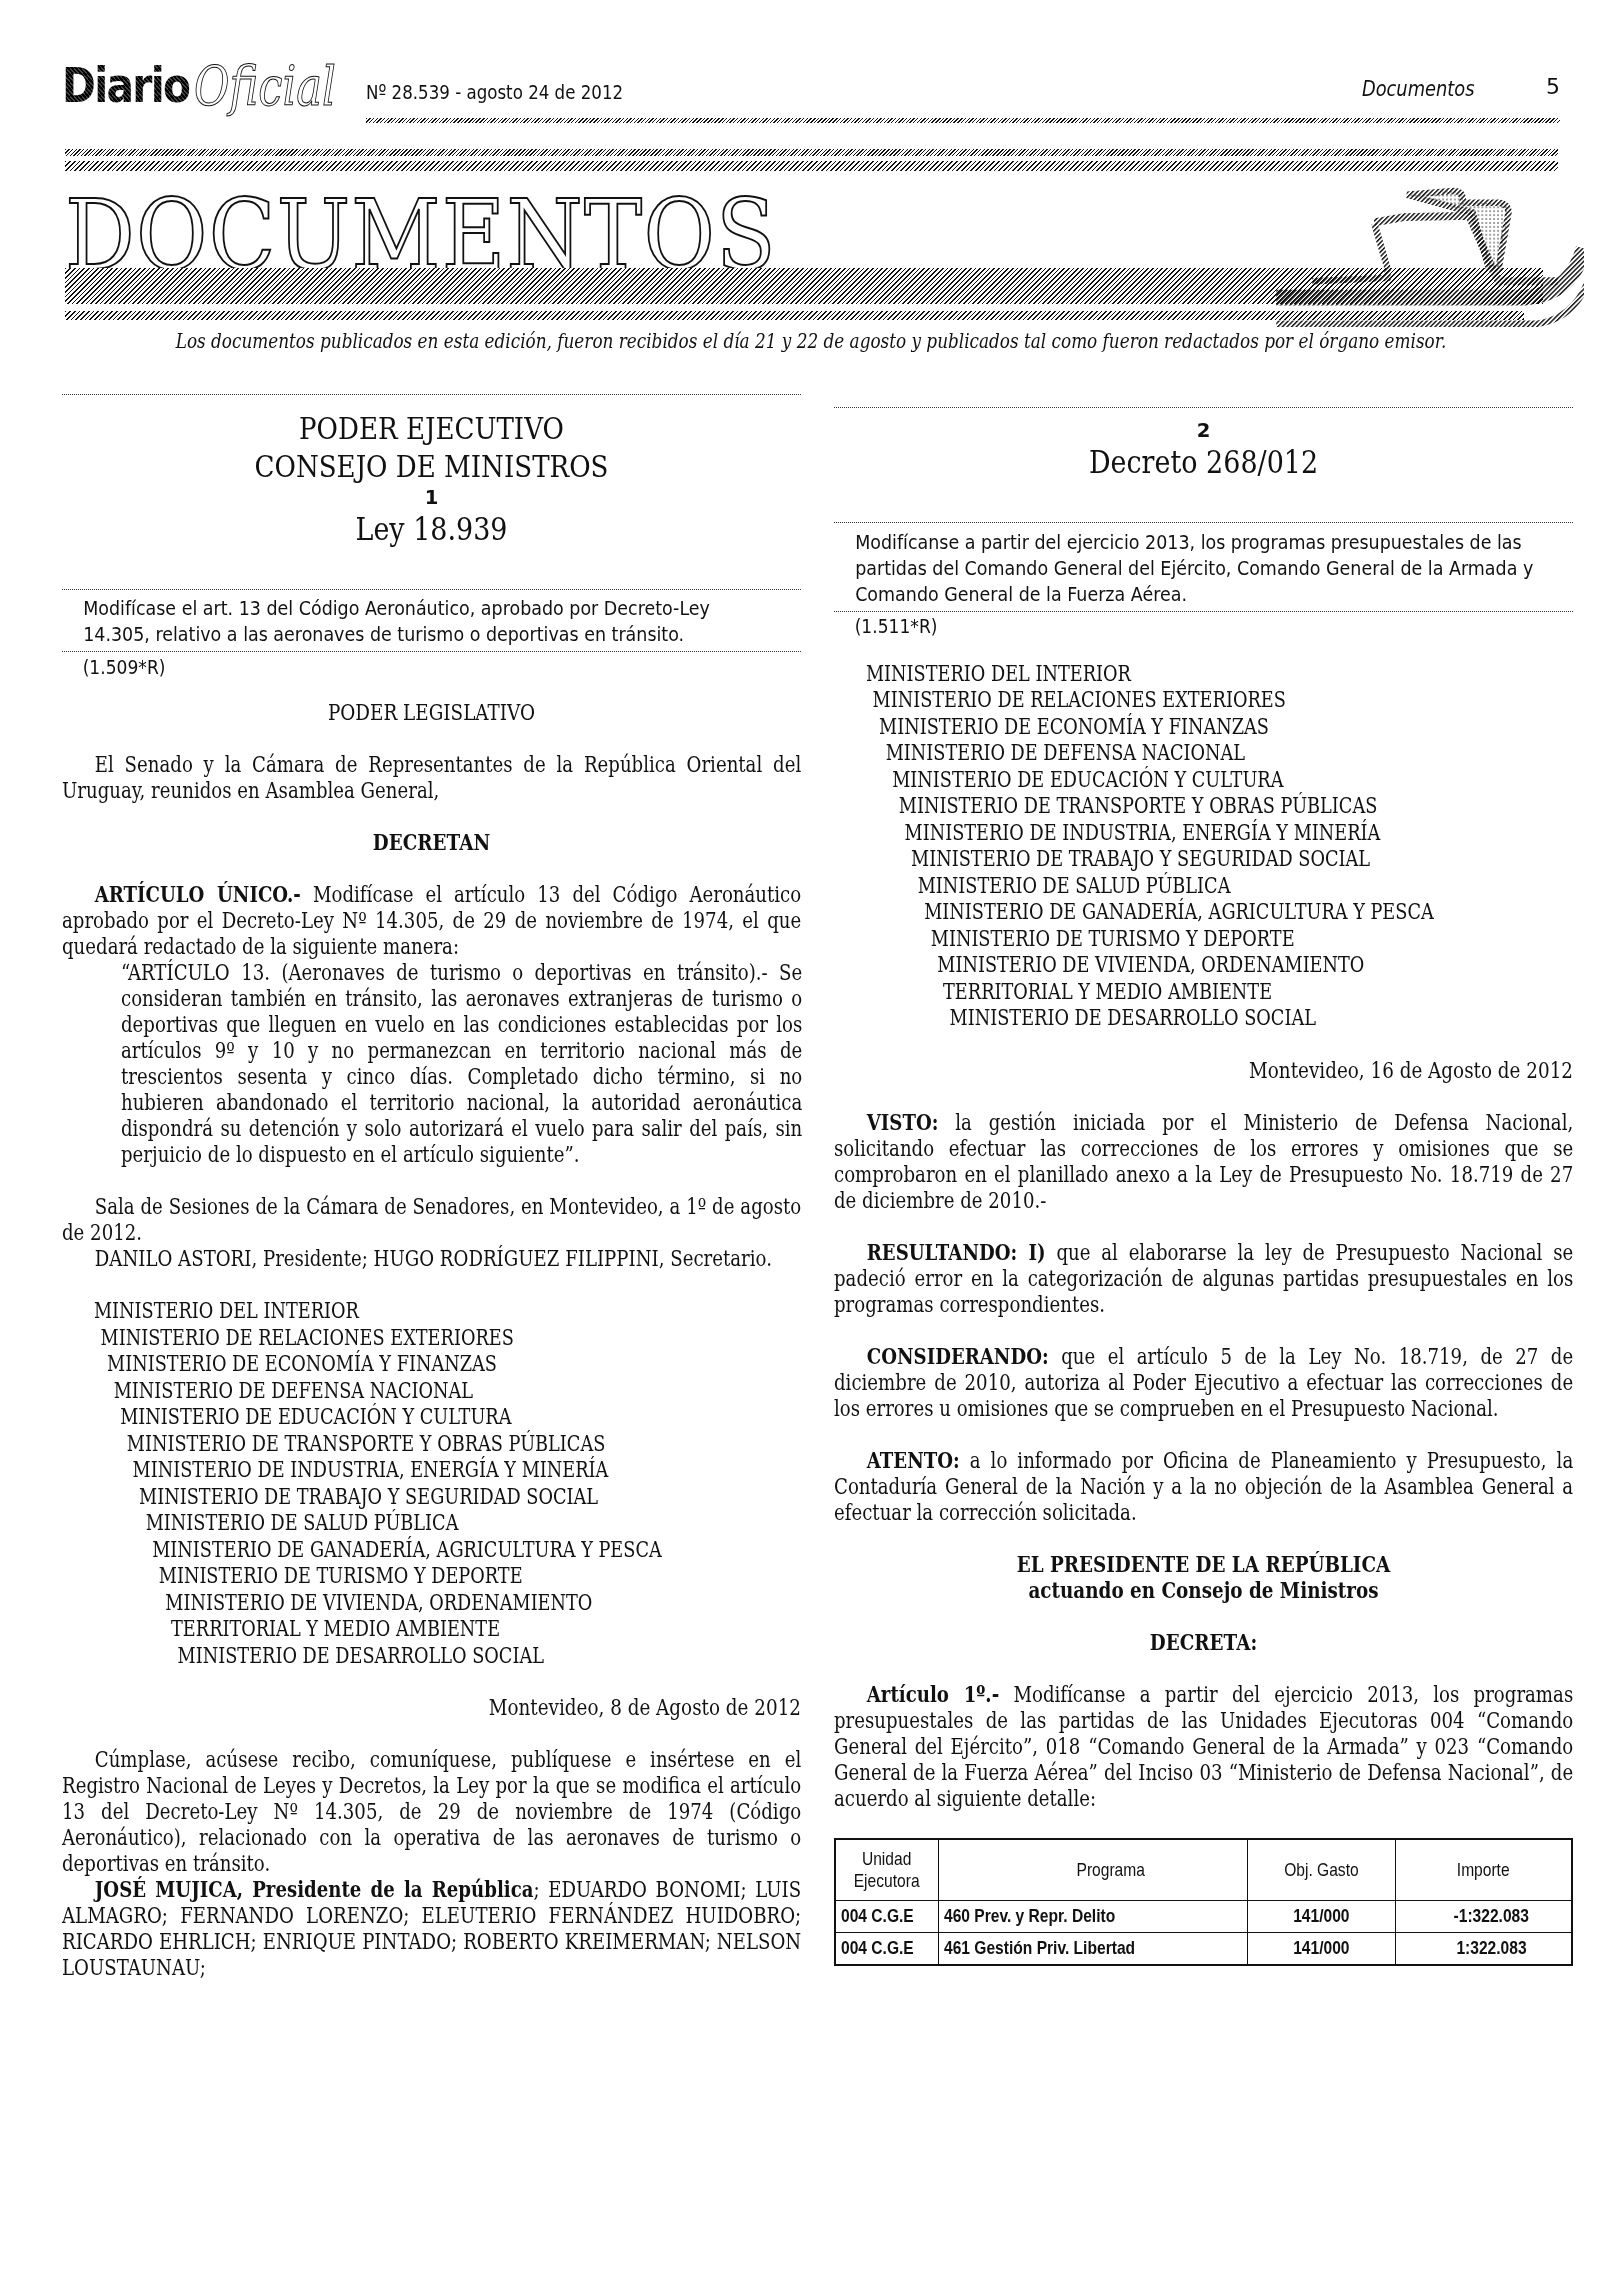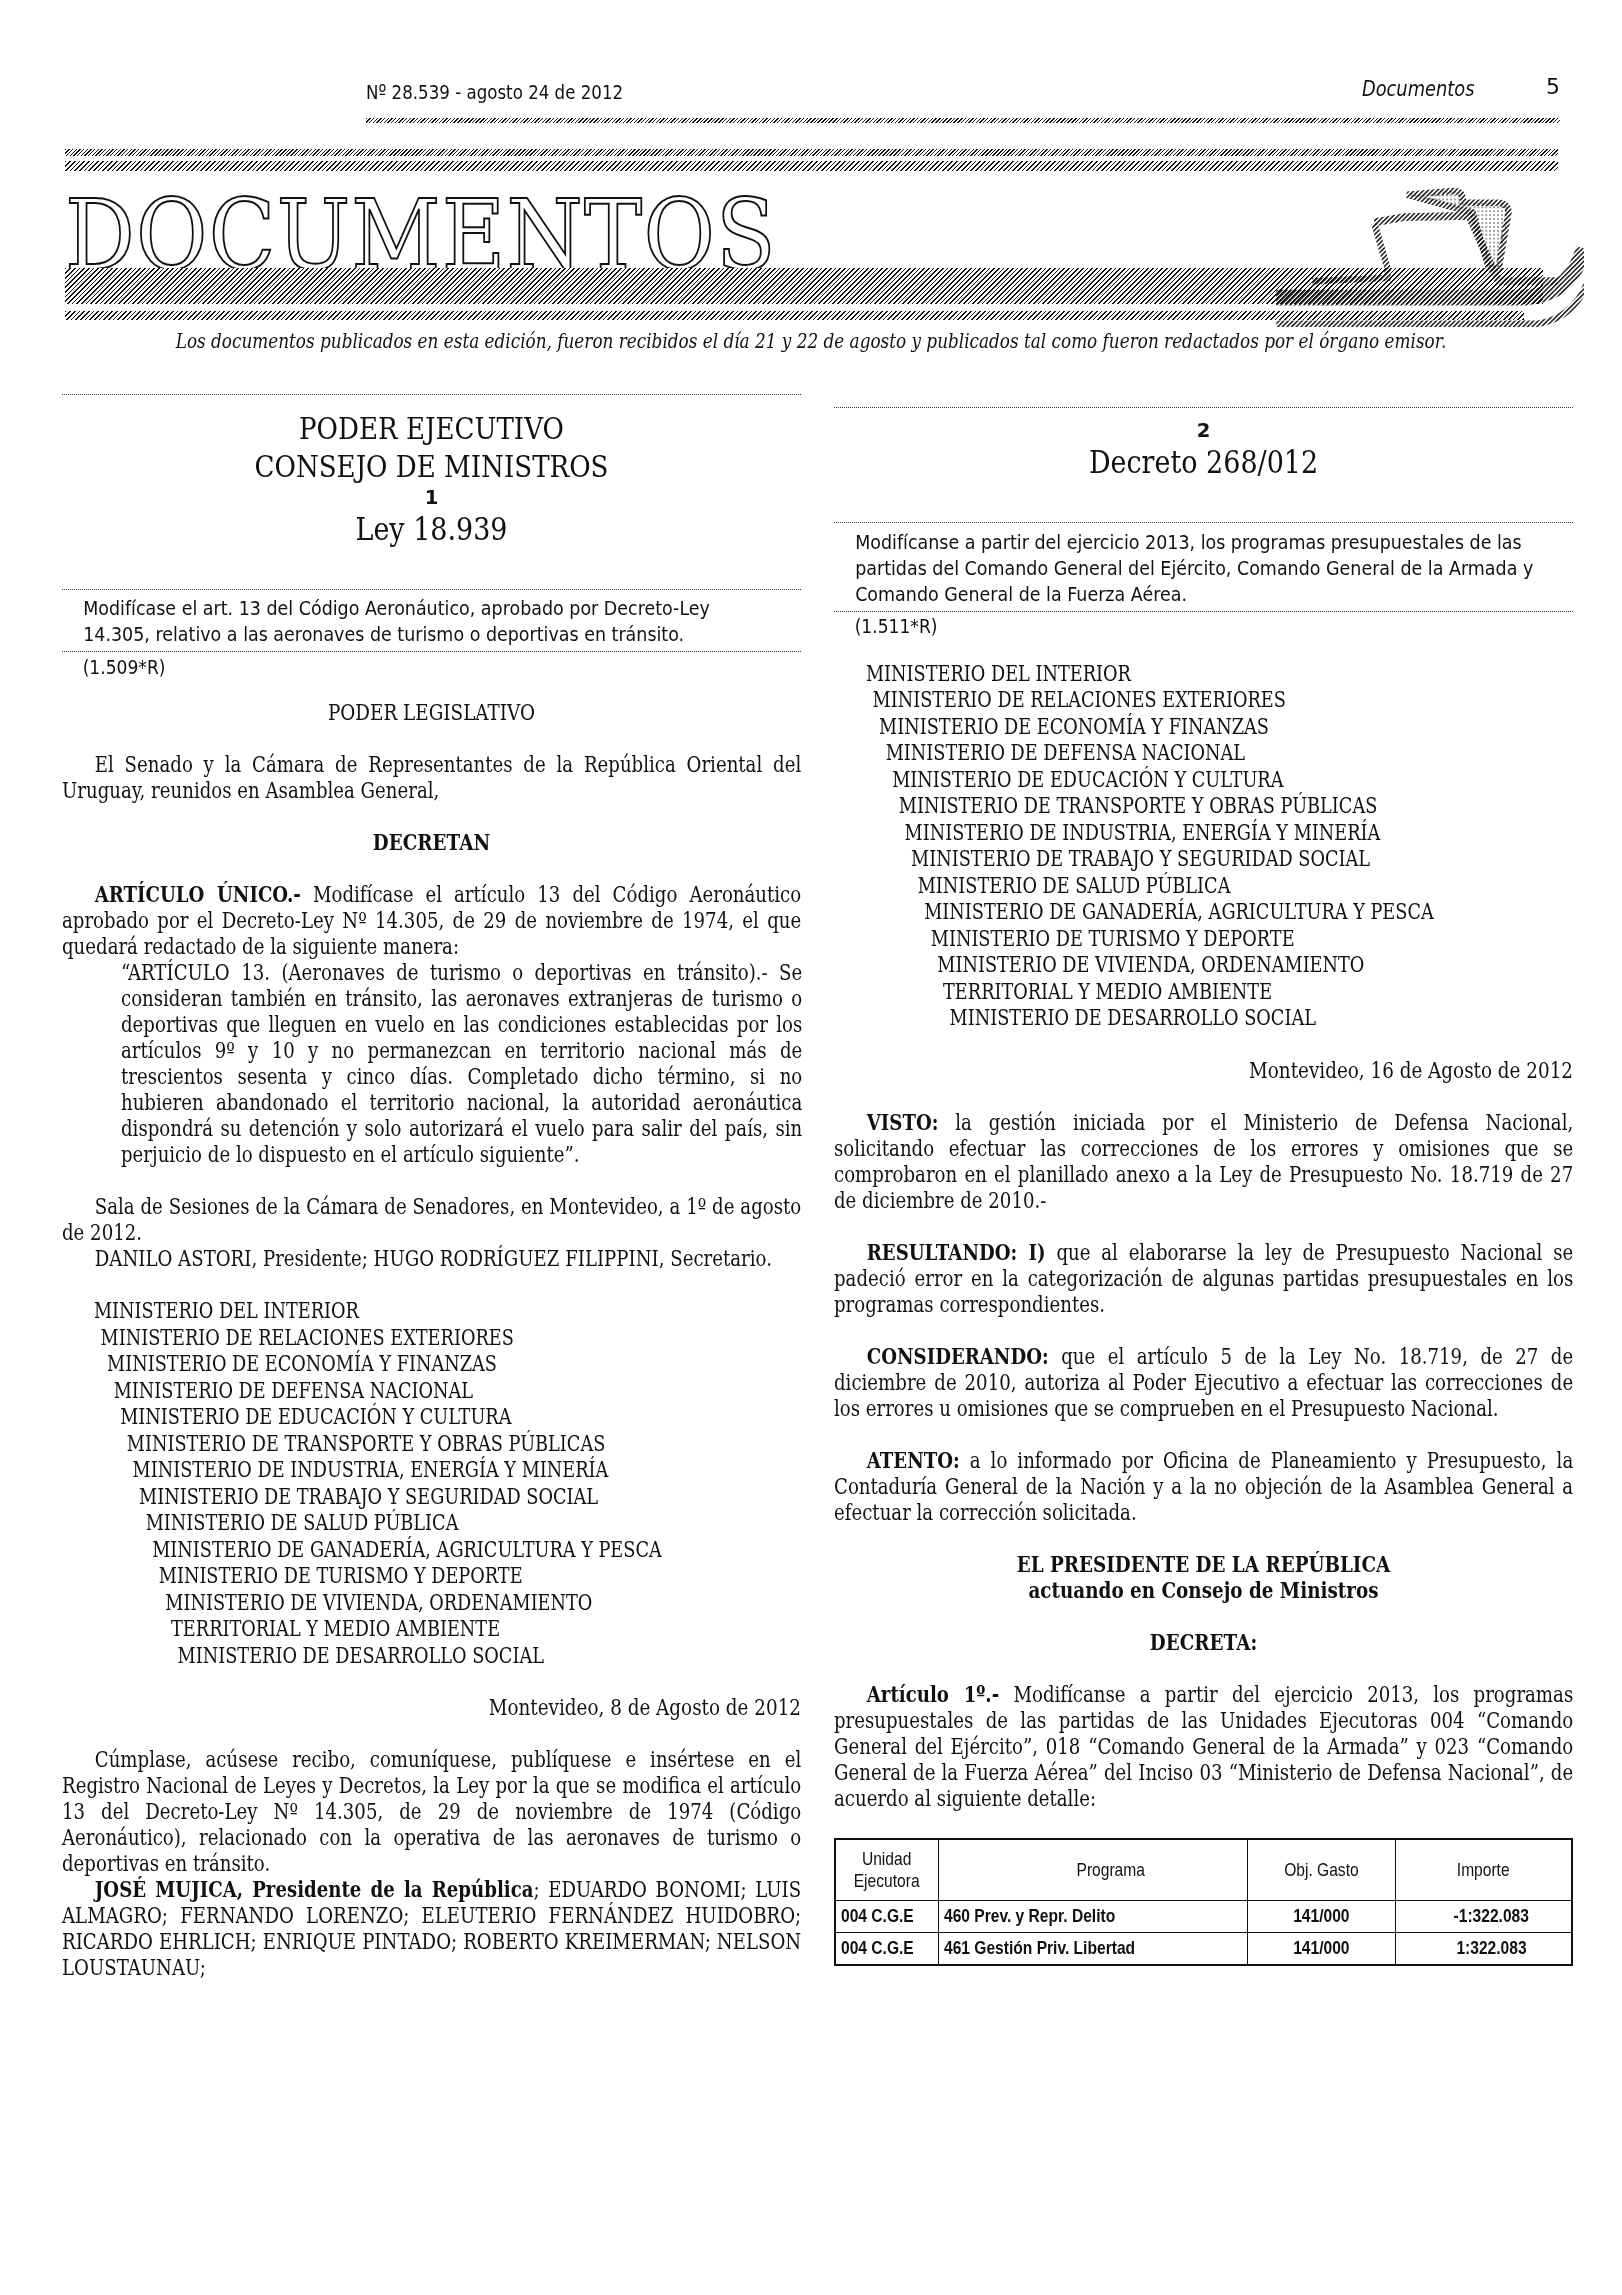--- a/index.html
+++ b/index.html
@@ -61,20 +61,24 @@
   .tc { text-align: center; margin-left: 32px; }
   .tr { text-align: center; }
   .cell-inner { display: inline-block; transform: scaleX(0.82); transform-origin: center; }
   .cell-left { transform-origin: left; }
   .cell-right { transform-origin: right; }
 </style>
 </head>
 <body>
 
 <div class="topbar">
+  <div class="logo">
+    <span class="logo-diario">Diario</span>
+    <span class="logo-oficial">Oficial</span>
+  </div>
   <div class="issue">Nº 28.539 - agosto 24 de 2012</div>
   <div class="issue-rule hatch-thin"></div>
   <div class="section-name">Documentos</div>
   <div class="page-num">5</div>
 </div>
 
 <div class="rule-top-1 hatch-thin"></div>
 <div class="rule-top-2 hatch"></div>
 <div class="banner-title">DOCUMENTOS</div>
 <div class="rule-bot-1 hatch"></div>

